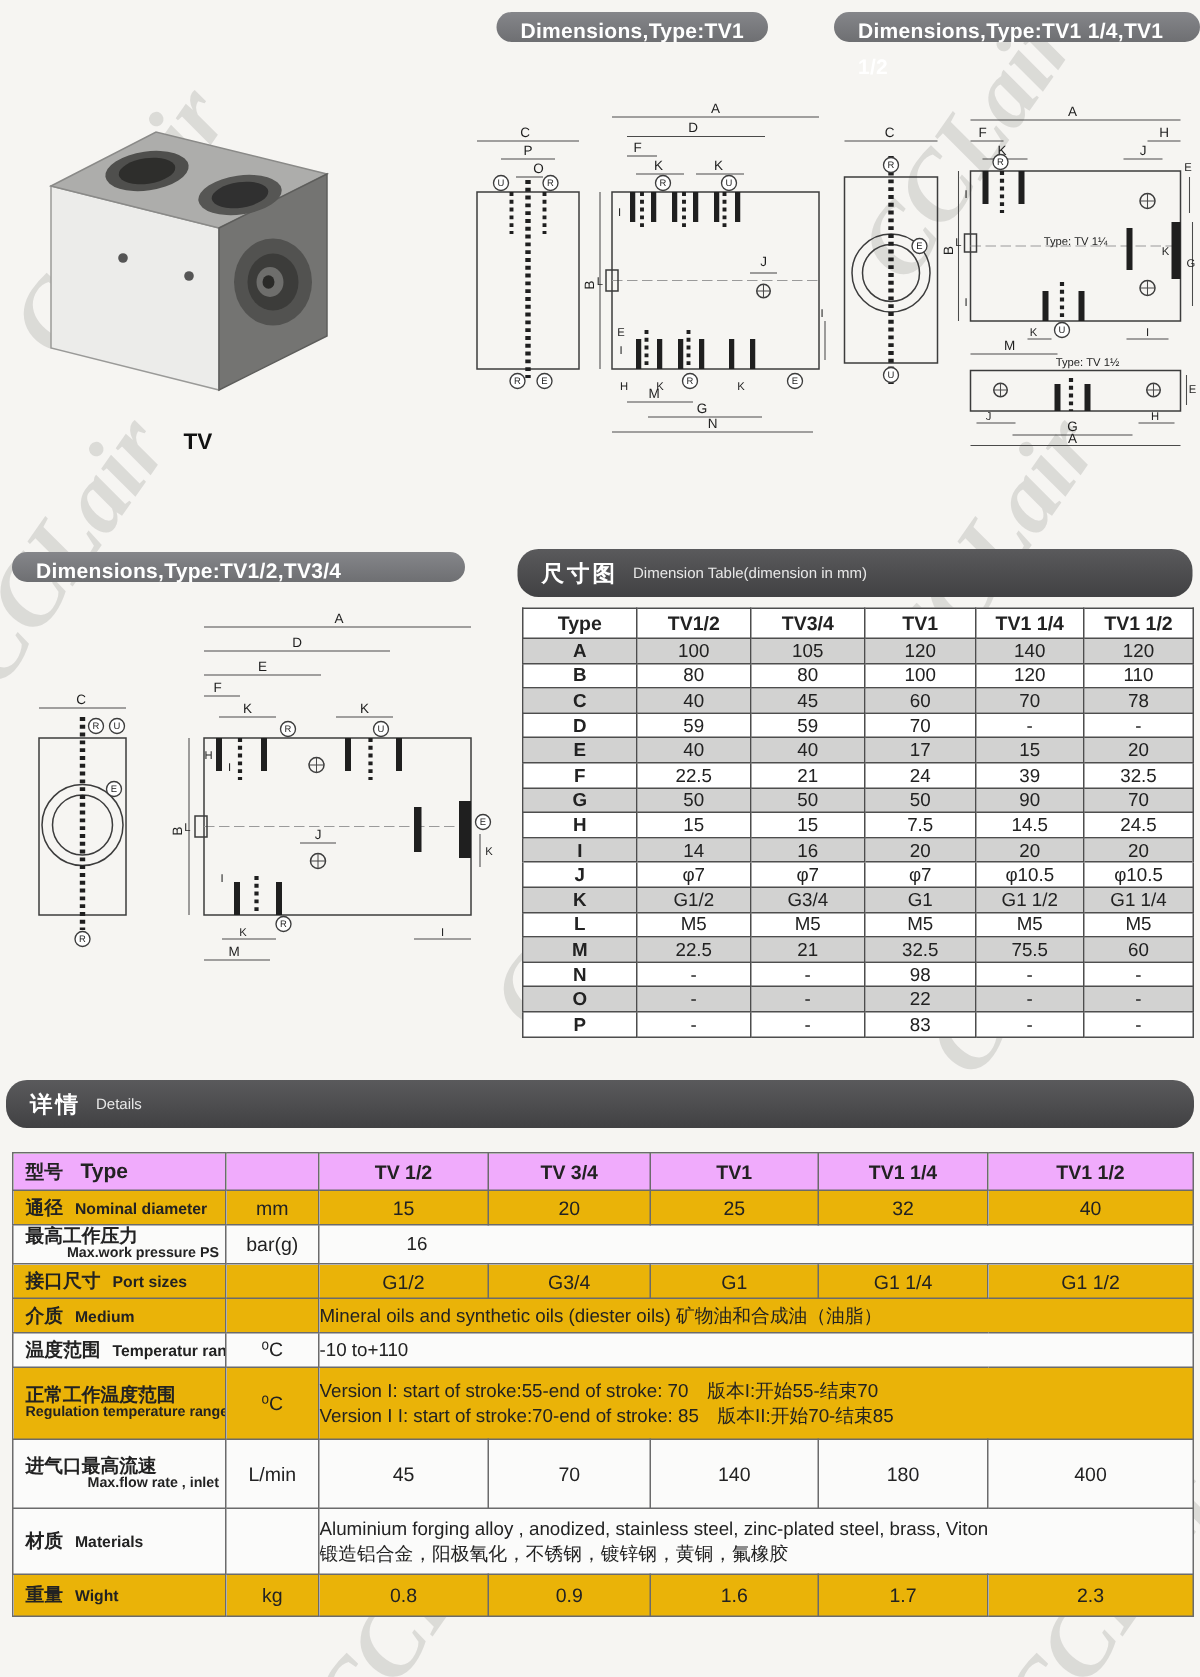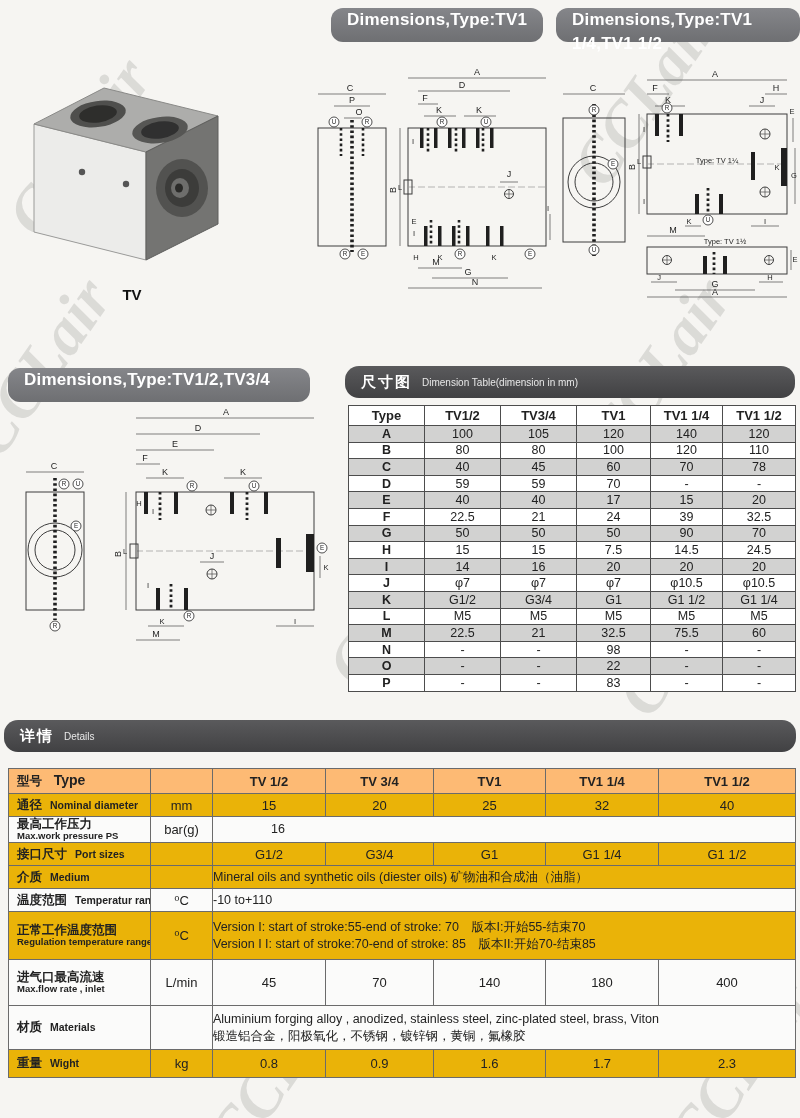--- a/index.html
+++ b/index.html
@@ -4,21 +4,21 @@
 <style>
   html,body{margin:0;padding:0;background:#e9e8e4;}
   #page{position:relative;width:800px;height:1118px;background:#f6f5f2;overflow:hidden;
         font-family:"Liberation Sans","DejaVu Sans",sans-serif;color:#222;}
   
   .wm{position:absolute;font-family:"Liberation Serif","DejaVu Serif",serif;
       font-weight:bold;font-style:italic;font-size:64px;color:rgba(150,150,148,.28);
       transform:rotate(-55deg);white-space:nowrap;pointer-events:none;}
   
   .pill{position:absolute;background:linear-gradient(#85868a,#6e6f72);color:#fff;
-        font-weight:bold;font-size:17px;line-height:24px;height:34px;
+        font-weight:bold;font-size:14px;line-height:24px;height:20px;
         border-radius:12px;padding:0 16px;letter-spacing:.2px;}
   .bar{position:absolute;background:linear-gradient(#5a5a5c,#414143);color:#fff;
        border-radius:14px;height:28px;display:flex;align-items:center;gap:10px;padding:16px 16px;box-sizing:border-box;}
   .bar .cnT{font-weight:bold;font-size:15px;letter-spacing:2px;}
   .bar .enT{font-size:10px;color:#e8e8e8;}
   
   #photoWrap{position:absolute;left:24px;top:66px;width:216px;height:210px;}
   #photoCap{position:absolute;left:24px;top:286px;width:216px;text-align:center;
             font-weight:bold;font-size:15px;color:#111;}
   
@@ -44,26 +44,26 @@
   #dimTable tr.dashed-bottom td{border-bottom:1px dashed #777;}
   
   #detTable{position:absolute;left:8px;top:768px;width:787px;border-collapse:collapse;
             table-layout:fixed;background:#fbfbfa;font-size:13px;}
   #detTable td,#detTable th{border:1px solid #6b6b6b;padding:0 4px;overflow:hidden;}
   #detTable tr.shade td{background:#eab308;}
   #detTable .lab{text-align:left;padding-left:8px;white-space:nowrap;}
   #detTable .lab .cn{font-weight:bold;font-size:12.5px;margin-right:8px;}
   #detTable .lab .en{font-weight:bold;font-size:10.5px;}
   #detTable .lab.stack .cn{display:block;line-height:1.15;margin-right:0;}
-  #detTable .lab.stack .en{display:block;font-size:9.5px;line-height:1.1;}
+  #detTable .lab.stack .en{display:block;font-size:9.5px;line-height:1.1;text-align:right;}
   #detTable .unit{text-align:center;font-size:13px;}
   #detTable .val{text-align:center;}
   #detTable .spanv{text-align:left;padding-left:0;font-size:12.5px;line-height:1.35;}
   #detTable .spanv.first{padding-left:58px;}
-  #detTable thead th{font-weight:bold;text-align:center;font-size:13px;height:24px;background:#fdba74;}
+  #detTable thead th{font-weight:bold;text-align:center;font-size:13px;height:24px;background:#f0abfc;}
   #detTable thead .lab{text-align:left;}
   #detTable thead .lab .en{font-size:14px;}
 </style>
 </head>
 <body>
 
 <div id="page">
 
   <span class="wm" style="left:-20px;top:110px">CCLair</span>
   <span class="wm" style="left:545px;top:60px">CCLair</span>

